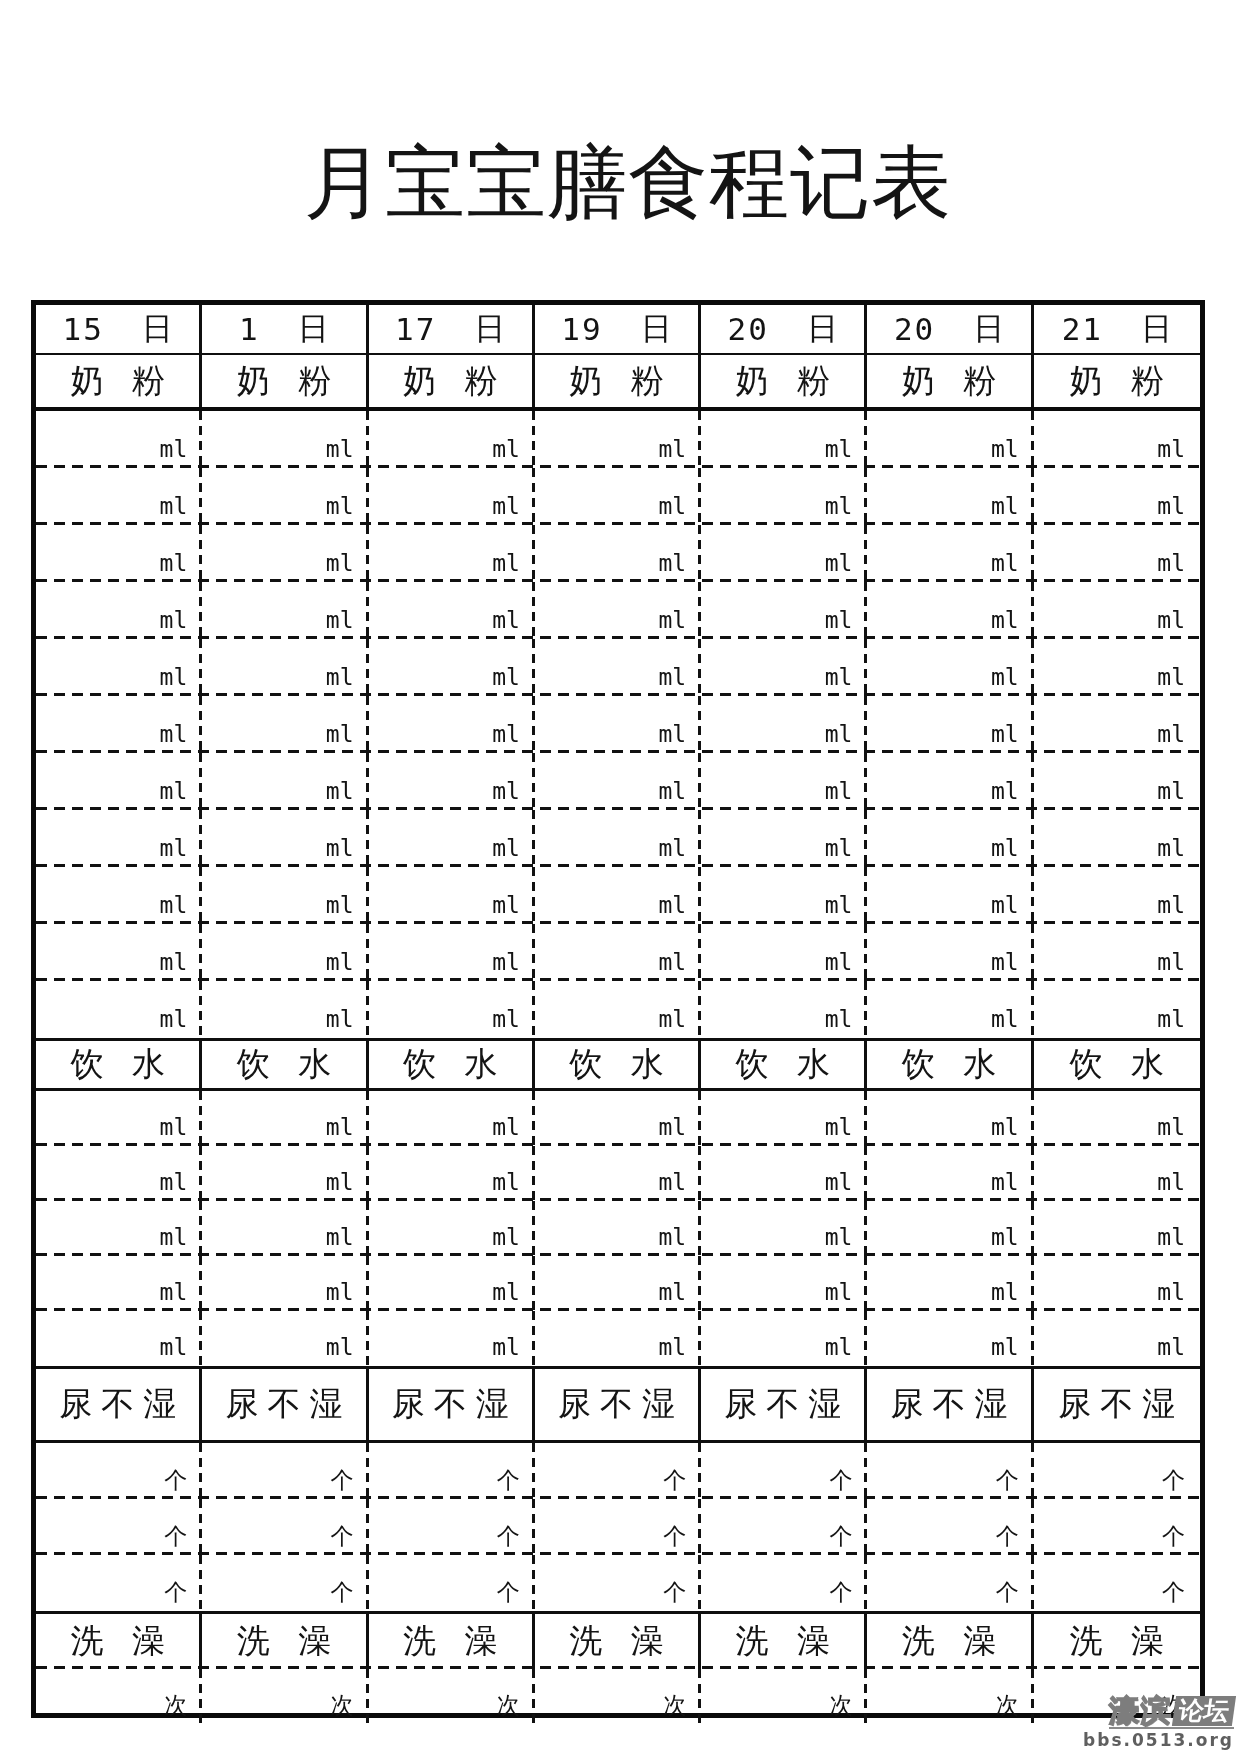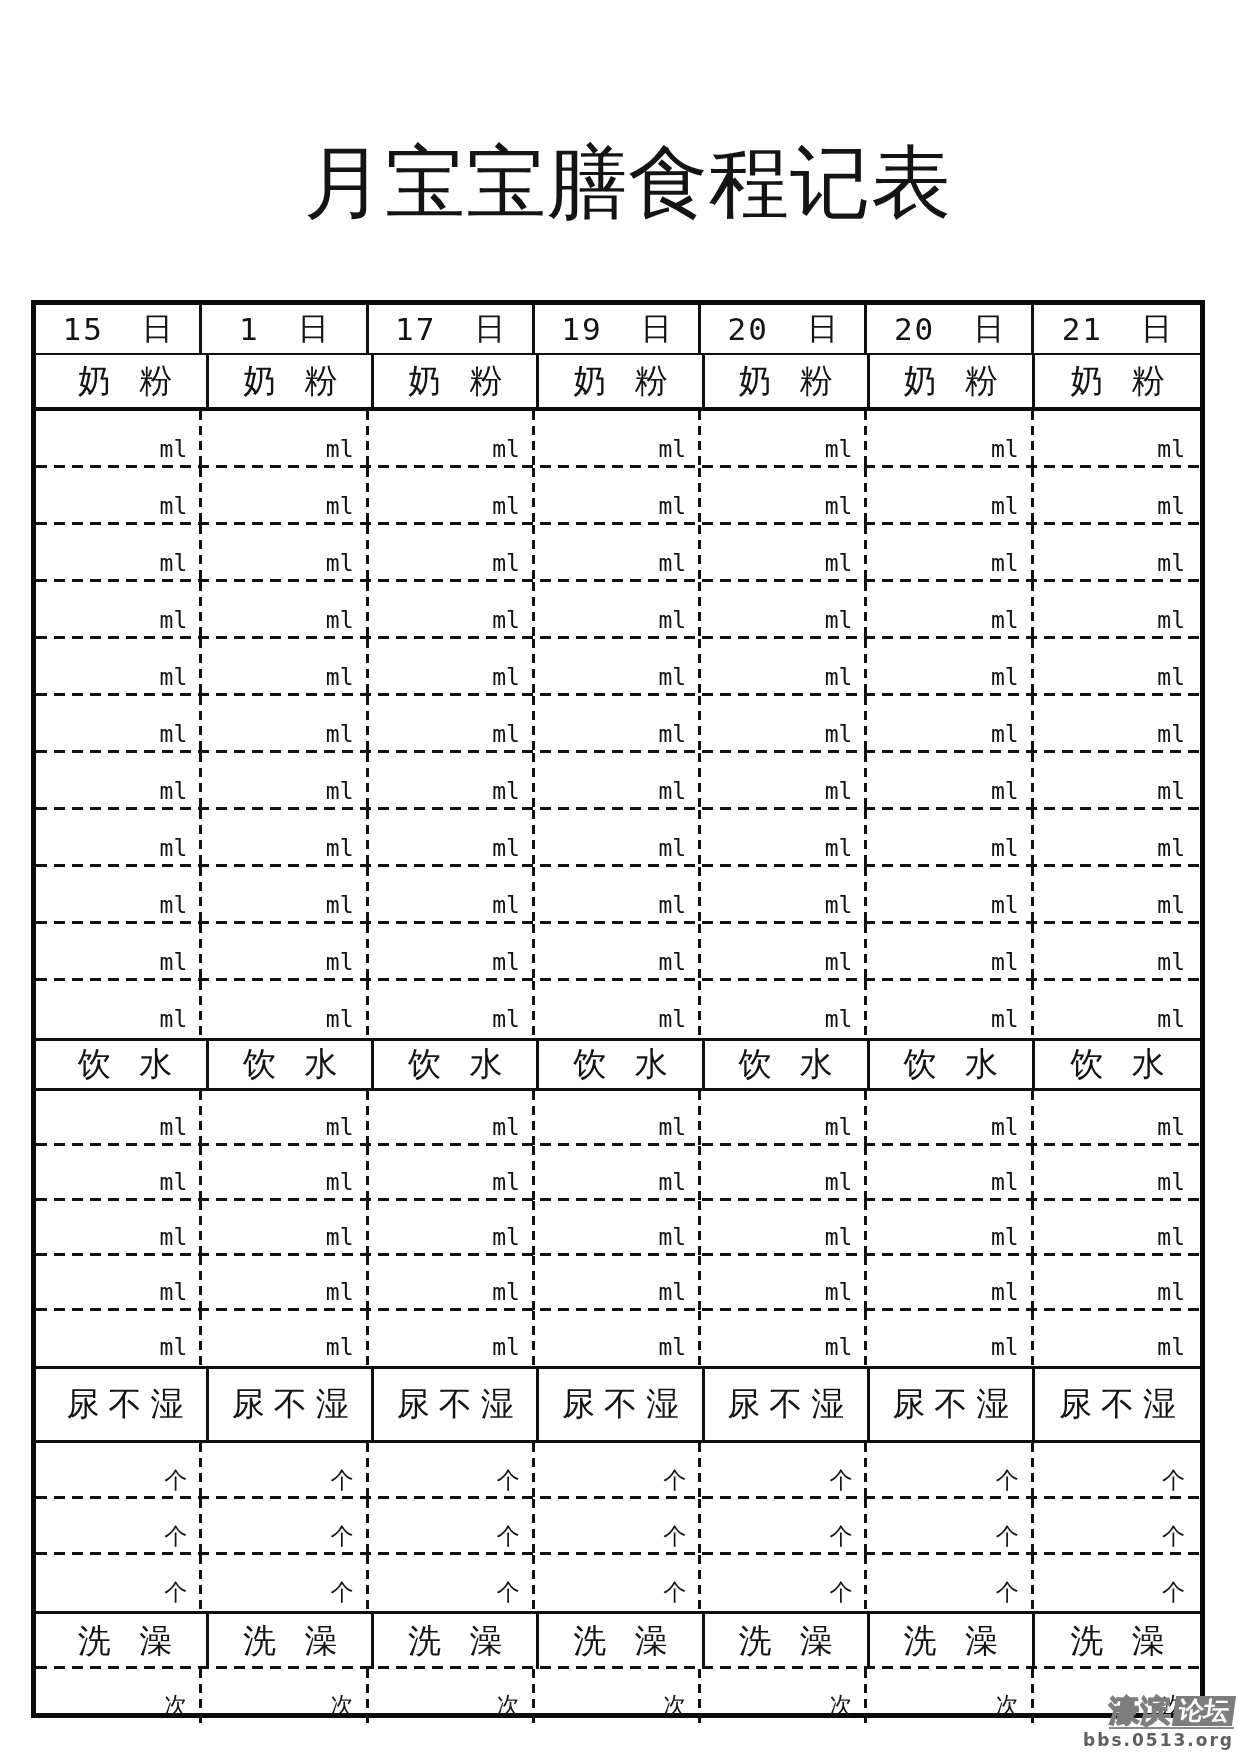--- a/index.html
+++ b/index.html
@@ -52,21 +52,21 @@
   
   .day-row{height:50px;border-bottom:2px solid #0f0f0f;}
   .day-cell{gap:38px;}
   .day-cell:not(:last-child){border-right:3px solid #0f0f0f;}
   .day-num{
     font-family:"DejaVu Sans Mono", monospace;
     font-size:31px;font-weight:400;letter-spacing:2px;
   }
   .day-unit{font-size:31px;font-weight:400;}
   
-  .label-row{height:56px;padding-left:8px;}
+  .label-row{height:56px;}
   .label-cell:not(:last-child){border-right:3px solid #0f0f0f;}
   .sec-label{
     font-size:33px;
     font-weight:400;
     letter-spacing:9px;
     white-space:pre;
     margin-right:-9px; 
   }
   .label-milk-powder{border-bottom:4px solid #0a0a0a;}
   .label-drinking-water{height:53px;border-top:3px solid #0f0f0f;border-bottom:3px solid #0f0f0f;}

